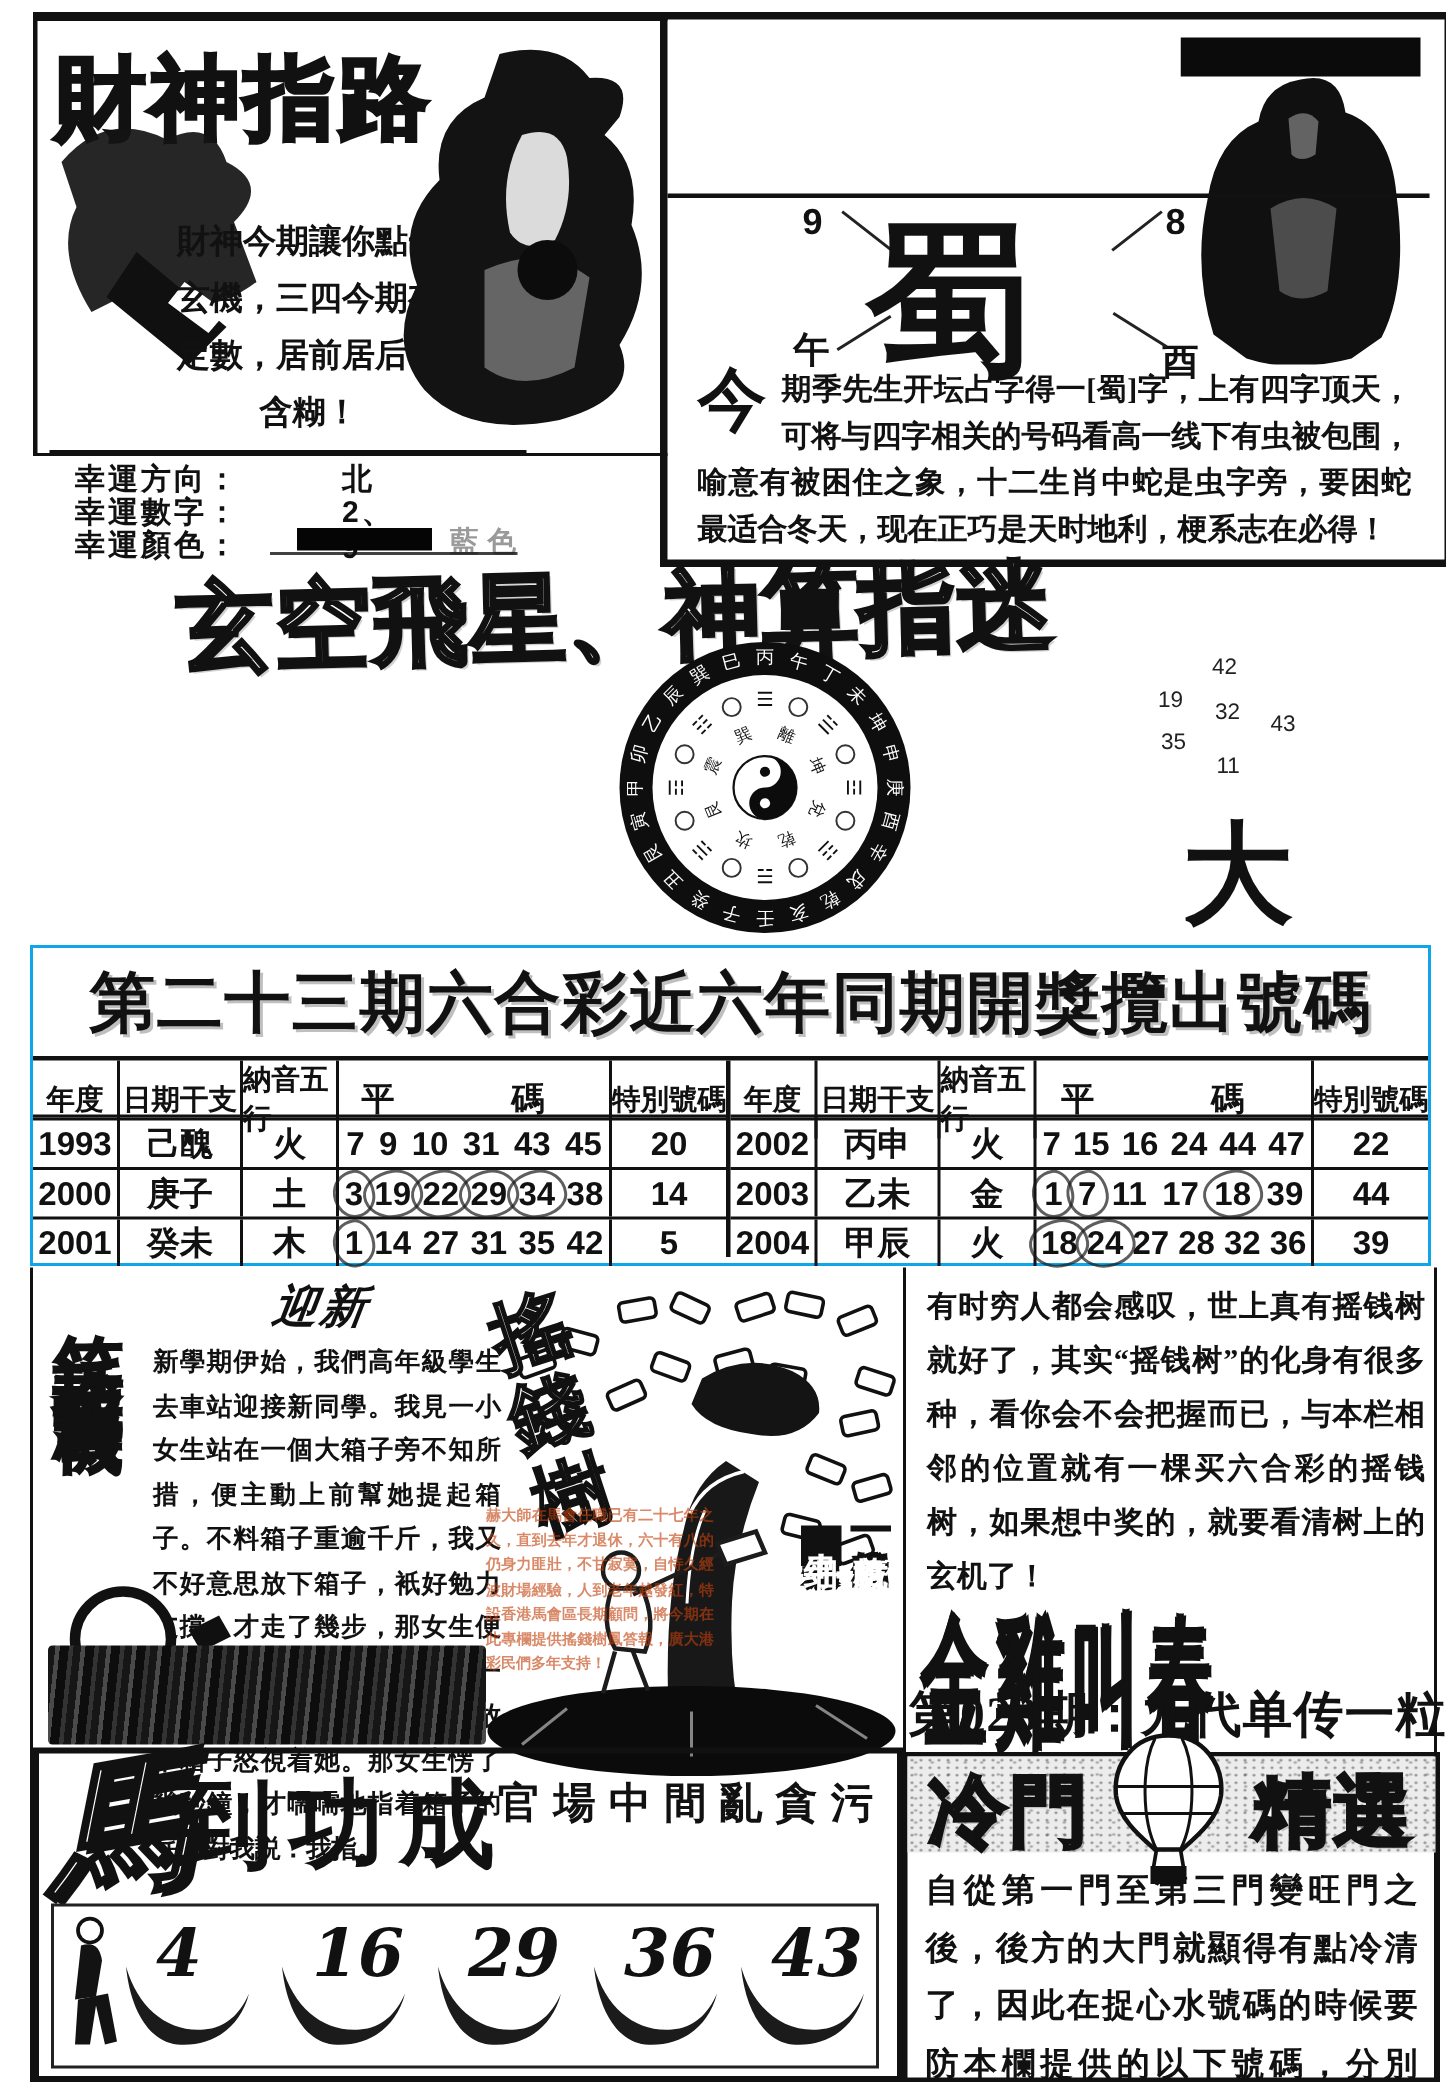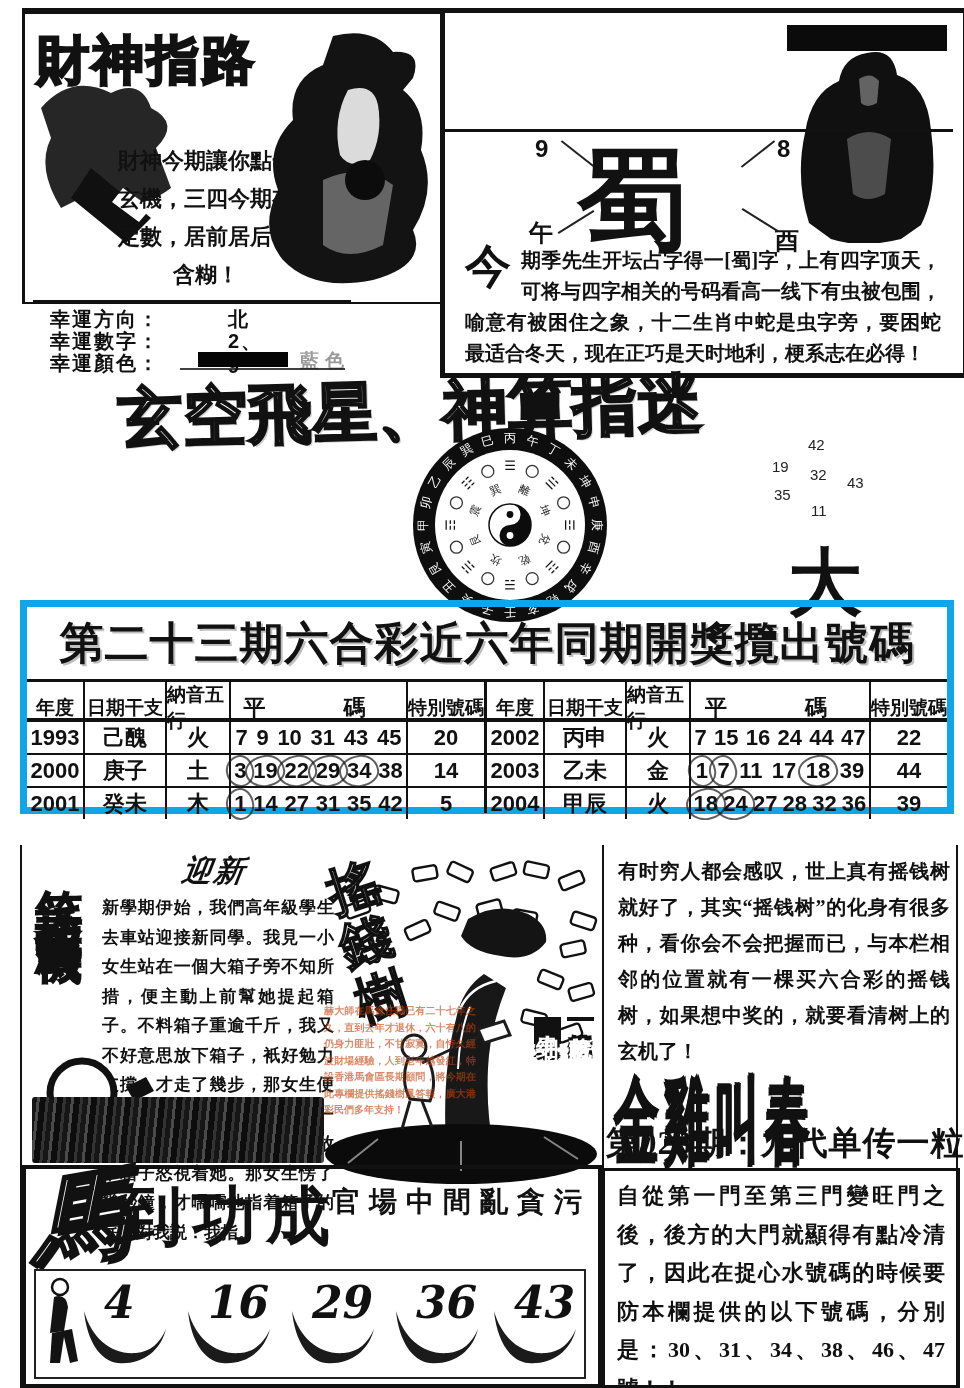--- a/index.html
+++ b/index.html
@@ -6,21 +6,21 @@
   #page{position:relative;width:964px;height:1388px;background:#fff;margin:0 auto;
         font-family:"Liberation Serif",serif;color:#111;overflow:hidden;}
   .abs{position:absolute;}
   .hollow{color:#fff;-webkit-text-stroke:2.4px #111;text-shadow:2px 2px 0 rgba(0,0,0,.18);}
   .hollow-thin{color:#fff;-webkit-text-stroke:1.6px #111;}
   .inkline{background:#111;}
 
   
   #caishen{left:22px;top:8px;width:420px;height:288px;border-top:6px solid #111;
            border-left:3px solid #111;border-bottom:2px solid #111;}
-  #caishen-title{left:12px;top:12px;font-size:52px;font-weight:900;letter-spacing:3px;
+  #caishen-title{left:12px;top:12px;font-size:60px;font-weight:900;letter-spacing:3px;
                  -webkit-text-stroke:2.5px #111;white-space:nowrap;}
   #caishen-body{left:92px;top:128px;width:178px;text-align:center;font-size:22px;
                 font-weight:700;line-height:38px;}
   
   .lucky-row{position:absolute;left:50px;font-size:20px;font-weight:700;letter-spacing:2px;
              font-family:"Liberation Sans",sans-serif;}
   .lucky-val{position:absolute;left:178px;top:0;font-weight:700;}
   #lucky-swatch{left:198px;top:352px;width:90px;height:15px;background:#050505;}
   #lucky-color-val{left:300px;top:348px;font-size:19px;color:#9a9a9a;font-weight:700;letter-spacing:6px;}
 
@@ -37,21 +37,21 @@
   #cezi-drop{float:left;font-size:46px;line-height:40px;font-weight:900;margin:2px 10px 0 0;}
 
   
   #xk-title{left:118px;top:368px;font-size:64px;font-weight:900;letter-spacing:1px;
             transform:rotate(-1.5deg);white-space:nowrap;}
   #xk-body{left:25px;top:438px;width:372px;font-size:23px;font-weight:700;line-height:34px;}
   .float-num{position:absolute;font-size:15px;font-family:"Liberation Sans",sans-serif;color:#222;}
   #xk-big{left:788px;top:534px;font-size:74px;font-weight:700;}
 
   
-  #tbl{left:20px;top:600px;width:934px;height:214px;border:7px solid #0ea5e9;box-sizing:border-box;}
+  #tbl{left:20px;top:630px;width:934px;height:214px;border:2px solid #0ea5e9;box-sizing:border-box;}
   #tbl-title{height:72px;display:flex;align-items:center;justify-content:center;
              border-bottom:3px solid #111;font-size:44px;font-weight:900;letter-spacing:1px;
              text-shadow:2px 2px 0 rgba(0,0,0,.25);white-space:nowrap;}
   #tbl-body{display:flex;height:131px;border-radius:11px;}
   .half{width:50%;box-sizing:border-box;}
   .half.lft{border-right:3px solid #111;}
   .tr{display:grid;grid-template-columns:58px 82px 64px 1fr 76px;align-items:center;height:31px;
       font-family:"Liberation Sans",sans-serif;}
   .tr.th{height:36px;border-bottom:2px solid #111;font-weight:700;}
   .tr + .tr.dr{border-top:2px solid #111;}
@@ -458,16 +458,26 @@
         <div class="numunit" style="left:452px">
           <span class="numtxt">43</span>
           <svg class="swoosh" width="94" height="60" viewBox="0 0 94 60">
             <path d="M6 4 C14 32 34 48 58 46 C72 45 82 36 88 22 C82 46 62 58 40 56 C22 54 9 34 6 4 Z" fill="#1b1b1b"></path>
           </svg>
         </div>
       </div>
     </div>
 
     <div id="lengmen" class="abs">
+      <div id="lm-titleband">
+        <span class="lm-word hollow" style="left:14px">冷門</span>
+        <span class="lm-word hollow" style="right:14px">精選</span>
+        <svg class="abs" style="left:128px;top:-18px" width="92" height="104" viewBox="0 0 92 104">
+          <path d="M46 4 C22 4 9 24 11 44 C13 60 28 72 37 80 L55 80 C64 72 79 60 81 44 C83 24 70 4 46 4 Z" fill="#fff" stroke="#111" stroke-width="3"></path>
+          <path d="M37 6 C28 24 28 60 38 80 M55 6 C64 24 64 60 54 80 M12 38 L80 38 M16 56 L76 56" stroke="#111" stroke-width="2" fill="none"></path>
+          <path d="M38 80 L36 92 M54 80 L56 92" stroke="#111" stroke-width="2.5"></path>
+          <rect x="34" y="91" width="24" height="12" fill="#101010"></rect>
+        </svg>
+      </div>
       <div id="lm-body">自從第一門至第三門變旺門之後，後方的大門就顯得有點冷清了，因此在捉心水號碼的時候要防本欄提供的以下號碼，分別是：30、31、34、38、46、47號！！</div>
     </div>
   </div>
 </div>
 
 </body></html>

